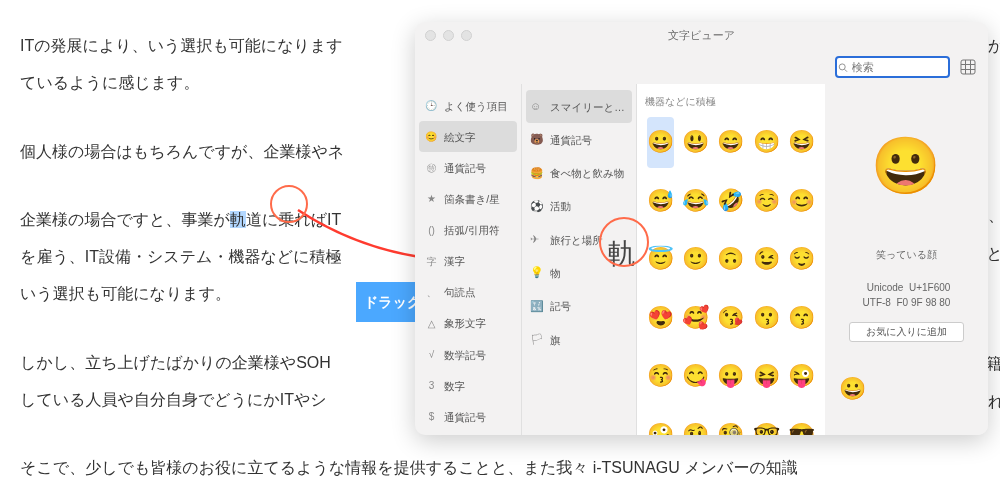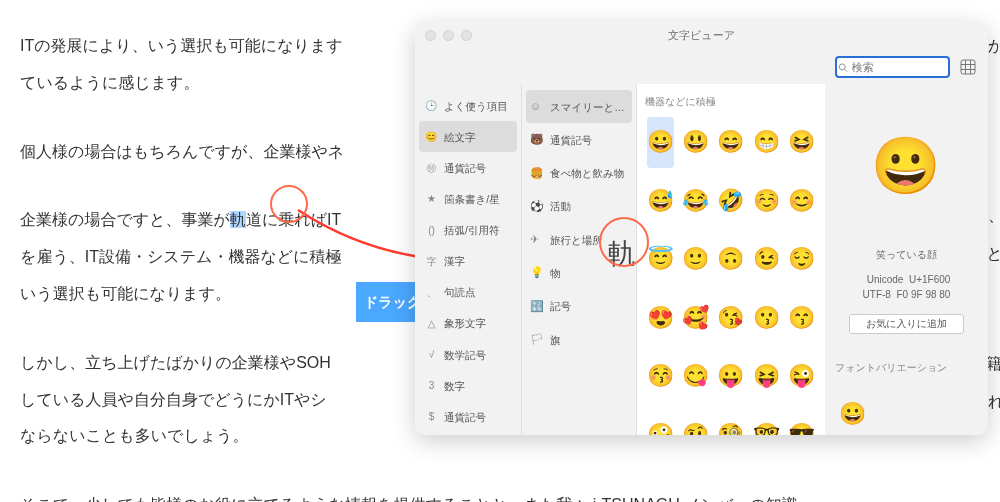--- a/index.html
+++ b/index.html
@@ -28,35 +28,35 @@
     .cat-item{display:flex;align-items:center;gap:6px;padding:4px 8px;white-space:nowrap}
     .cat-item.sel{background:#dcdcdc;border-radius:4px;margin:0 4px;padding:4px 4px}
     .cat-item .icn{width:14px;font-size:11px;color:#888}
     .egrid{flex:1;background:#fff;overflow:hidden}
     .egrid-head{font-size:10px;color:#888;padding:6px 8px 4px}
     .emojis{display:grid;grid-template-columns:repeat(5,1fr);gap:8px 8px;padding:0 10px}
     .emojis span{font-size:22px;text-align:center;cursor:pointer}
     .emojis span.sel{background:#d4e5fc;border-radius:4px}
     .preview{width:163px;background:#f3f2f2;padding:18px 10px;display:flex;flex-direction:column;align-items:center;font-size:10px;color:#666}
     .prev-emo{font-size:56px;margin-bottom:12px}
-    .prev-name{margin-bottom:6px}
+    .prev-name{margin-bottom:14px}
     .prev-codes{text-align:right;line-height:1.5;margin-bottom:12px}
     .add-fav{font-size:10px;color:#555;padding:2px 16px;background:#fff;border:1px solid #ccc;border-radius:3px;cursor:pointer;margin-bottom:22px}
     .var-label{font-size:10px;color:#888;margin-bottom:10px;align-self:flex-start}
     .var-emo{font-size:22px;align-self:flex-start;margin-left:4px}
     .drag-ghost{position:absolute;font-size:28px;color:#444;z-index:12}
   </style>
 </head>
 <body>
 
 <div class="doc">
   <p><span>ITの発展により、いう選択も可能になります</span><br><span>ているように感じます。</span></p>
   <p>個人様の場合はもちろんですが、企業様やネ</p>
   <p><span>企業様の場合ですと、事業が</span><span class="hl">軌</span><span>道に乗ればIT</span><br><span>を雇う、IT設備・システム・機器などに積極</span><br><span>いう選択も可能になります。</span></p>
-  <p><span>しかし、立ち上げたばかりの企業様やSOH</span><br><span>している人員や自分自身でどうにかITやシ</span><br><span>ならないことも多いでしょう。</span></p>
+  <p><span>しかし、立ち上げたばかりの企業様やSOH</span><br><span>している人員や自分自身でどうにかITやシ</span><br></p>
   <p>そこで、少しでも皆様のお役に立てるような情報を提供することと、また我々 i-TSUNAGU メンバーの知識</p>
 </div>
 <div style="position:absolute;right:0;top:28px;width:12px;font-size:16px;line-height:2.3">
   <span style="position:absolute;top:0">が</span>
   <span style="position:absolute;top:170px;white-space:nowrap">、ト</span>
   <span style="position:absolute;top:208px;white-space:nowrap;left:-18px">ごと</span>
   <span style="position:absolute;top:318px;white-space:nowrap;left:-18px">在籍</span>
   <span style="position:absolute;top:356px">れ</span>
 </div>
 
@@ -216,17 +216,16 @@
         </div>
     </div>
     <div class="preview">
       <div class="prev-emo">😀</div>
       <div class="prev-name">笑っている顔</div>
       <div class="prev-codes">
         <span>Unicode</span>&nbsp;&nbsp;<span>U+1F600</span><br>
         <span>UTF-8</span>&nbsp;&nbsp;<span>F0 9F 98 80</span>
       </div>
       <button class="add-fav">お気に入りに追加</button>
-      <div class="var-label">フォントバリエーション</div>
       <div class="var-emo">😀</div>
     </div>
   </div>
 </div>
 
 </body></html>

